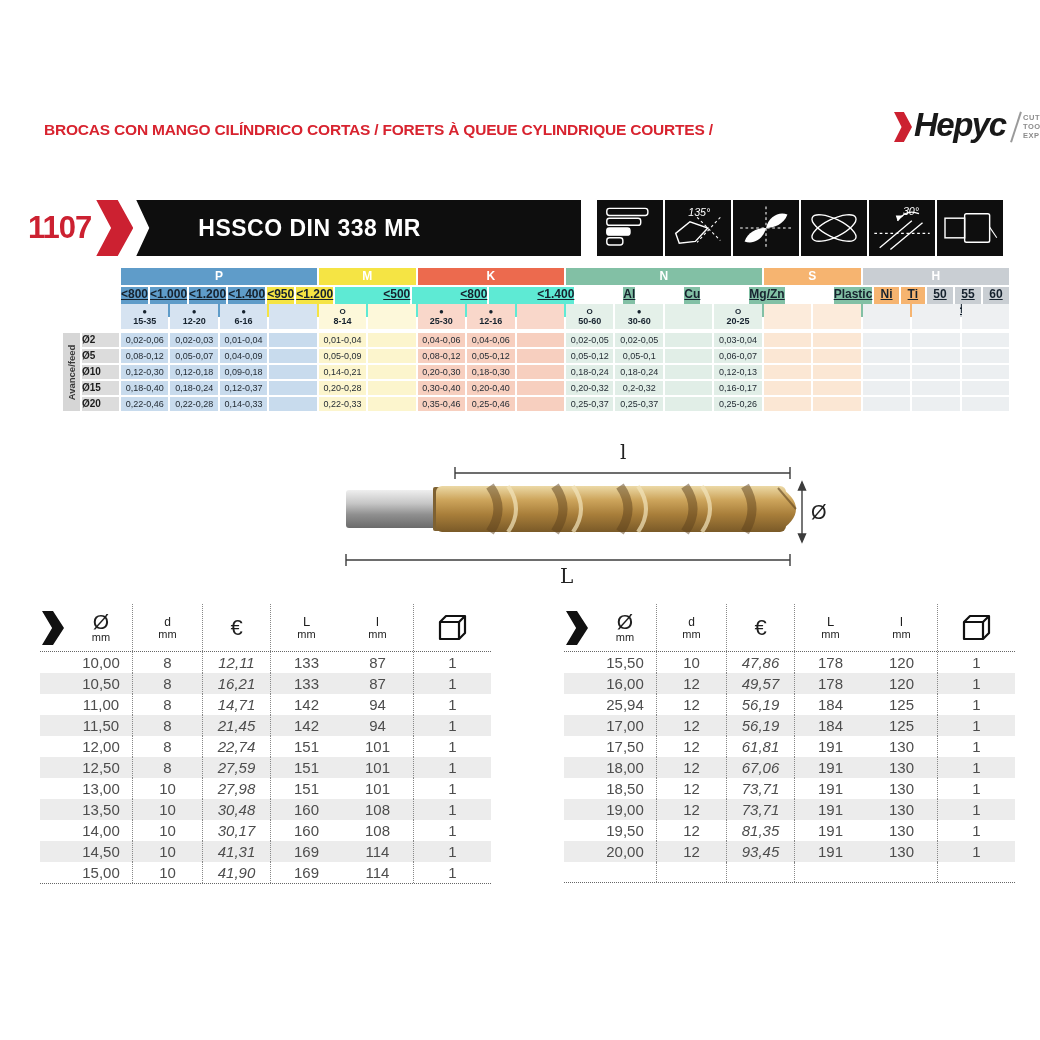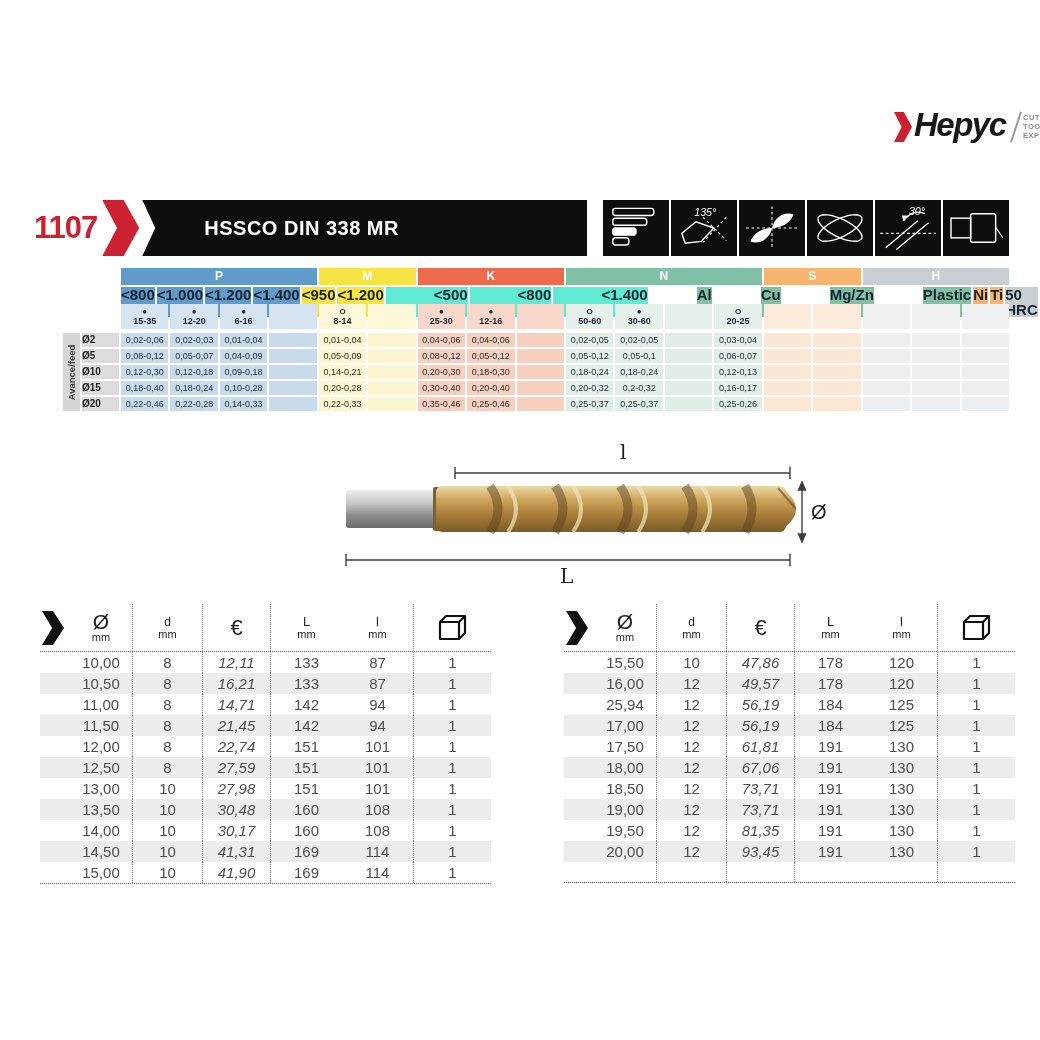--- a/index.html
+++ b/index.html
@@ -12,42 +12,42 @@
   .logo{position:absolute;left:894px;top:106px;display:flex;align-items:flex-start;}
   .logo-chev{width:18px;height:30px;background:#cc2131;margin-top:6px;
              clip-path:polygon(0 0,55% 0,100% 50%,55% 100%,0 100%,42% 50%);}
   .logo-word{font-size:33px;font-weight:bold;font-style:italic;color:#191919;
              letter-spacing:-1.5px;line-height:38px;margin-left:2px;}
   .logo-div{width:1.5px;height:32px;background:#9a9a9a;transform:rotate(18deg);margin:5px 7px 0 9px;}
   .logo-tag{padding-top:7px;font-size:7.5px;font-weight:bold;color:#8b8b8b;
             letter-spacing:.5px;line-height:9px;}
 
   
-  .band{position:absolute;left:34px;top:200px;width:975px;height:56px;display:flex;}
+  .band{position:absolute;left:28px;top:200px;width:975px;height:56px;display:flex;}
   .band-code{color:#cc2131;font-size:31px;font-weight:bold;line-height:56px;letter-spacing:-1px;}
   .band-chev{width:37px;height:56px;background:#cc2131;margin-left:5px;
              clip-path:polygon(0 0,58% 0,100% 50%,58% 100%,0 100%,40% 50%);}
   .band-bar{flex:1;background:#0e0e0e;margin-left:3px;display:flex;justify-content:space-between;
             clip-path:polygon(0 0,100% 0,100% 100%,0 100%,13px 50%);}
-  .band-title{color:#fff;font-size:20px;font-weight:bold;line-height:56px;margin-left:62px;
+  .band-title{color:#fff;font-size:23px;font-weight:bold;line-height:56px;margin-left:62px;
               letter-spacing:.5px;white-space:nowrap;}
   .band-icons{display:flex;background:#fff;gap:2px;padding-left:16px;height:68px;}
   .ibox{width:66px;height:56px;background:#0e0e0e;display:flex;align-items:center;justify-content:center;}
 
   
   .speed{position:absolute;left:63px;top:268px;width:946px;}
   .sgroups,.ssubs,.svc{margin-left:58px;display:grid;grid-template-columns:repeat(18,1fr);column-gap:2px;}
   .sgroups{height:17px;margin-bottom:2px;}
   .sgroups>div{color:#fff;font-weight:bold;font-size:12px;text-align:center;line-height:17px;}
   .gP{grid-column:span 4;background:#5f9cc9;} .gM{grid-column:span 2;background:#f5e444;}
   .gK{grid-column:span 3;background:#ec6a4e;} .gN{grid-column:span 4;background:#82c0a5;}
   .gS{grid-column:span 2;background:#f6b470;} .gH{grid-column:span 3;background:#c9ced3;}
   .ssubs{height:15px;margin-bottom:2px;}
   .cells{display:contents;}
-  .ssubs .cells>div{font-weight:bold;font-size:15px;line-height:15px;color:#16222e;}
+  .ssubs .cells>div{font-weight:bold;font-size:12px;line-height:15px;text-align:center;color:#16222e;text-decoration:underline;}
   .svc{height:25px;margin-bottom:4px;}
   .svc .cells>div{display:flex;flex-direction:column;align-items:center;justify-content:center;color:#16222e;}
   .svc .dot{font-size:8px;line-height:9px;font-weight:bold;}
   .svc .val{font-size:9px;line-height:10px;font-weight:bold;}
   .srow{display:grid;grid-template-columns:56px repeat(18,1fr);column-gap:2px;height:14px;margin-bottom:2px;}
   .srow .cells>div{font-size:9px;text-align:center;line-height:14px;color:#242c34;}
   .dia{margin-left:19px;background:#dcdcdc;font-weight:bold;font-size:10px;line-height:14px;color:#1d1d1d;}
   .avance{position:absolute;left:0;top:65px;width:17px;height:78px;background:#d6d6d6;
           display:flex;align-items:center;justify-content:center;overflow:visible;}
   .avance span{transform:rotate(-90deg);white-space:nowrap;font-size:9.5px;font-weight:bold;color:#3a3a3a;}
@@ -93,20 +93,21 @@
   .it{font-style:italic;}
   .br{border-right:1px dotted #888;}
   .pspacer .prow{height:20px;background:#fff;}
 </style>
 </head>
 <body>
 
 <div class="page">
 
   <div class="catalog-title">
+    <div>BROCAS CON MANGO CILÍNDRICO CORTAS / FORETS À QUEUE CYLINDRIQUE COURTES /</div>
   </div>
 
   <div class="logo">
     <div class="logo-chev"></div>
     <div class="logo-word">Hepyc</div>
     <div class="logo-div"></div>
     <div class="logo-tag">
       <div>CUTTING</div>
       <div>TOOL</div>
       <div>EXPERTS</div>
@@ -258,21 +259,21 @@
     <div class="srow">
       <div class="dia">Ø10</div>
       <div class="cells">
         
       <div>0,12-0,30</div><div>0,12-0,18</div><div>0,09-0,18</div><div></div><div>0,14-0,21</div><div></div><div>0,20-0,30</div><div>0,18-0,30</div><div></div><div>0,18-0,24</div><div>0,18-0,24</div><div></div><div>0,12-0,13</div><div></div><div></div><div></div><div></div><div></div></div>
     </div>
     <div class="srow">
       <div class="dia">Ø15</div>
       <div class="cells">
         
-      <div>0,18-0,40</div><div>0,18-0,24</div><div>0,10-0,28</div><div></div><div>0,20-0,28</div><div></div><div>0,30-0,40</div><div>0,20-0,40</div><div></div><div>0,20-0,32</div><div>0,2-0,32</div><div></div><div>0,16-0,17</div><div></div><div></div><div></div><div></div><div></div></div>
+      <div>0,18-0,40</div><div>0,18-0,24</div><div>0,12-0,37</div><div></div><div>0,20-0,28</div><div></div><div>0,30-0,40</div><div>0,20-0,40</div><div></div><div>0,20-0,32</div><div>0,2-0,32</div><div></div><div>0,16-0,17</div><div></div><div></div><div></div><div></div><div></div></div>
     </div>
     <div class="srow">
       <div class="dia">Ø20</div>
       <div class="cells">
         
       <div>0,22-0,46</div><div>0,22-0,28</div><div>0,14-0,33</div><div></div><div>0,22-0,33</div><div></div><div>0,35-0,46</div><div>0,25-0,46</div><div></div><div>0,25-0,37</div><div>0,25-0,37</div><div></div><div>0,25-0,26</div><div></div><div></div><div></div><div></div><div></div></div>
     </div>
   </div>
 
   <div class="diagram">

